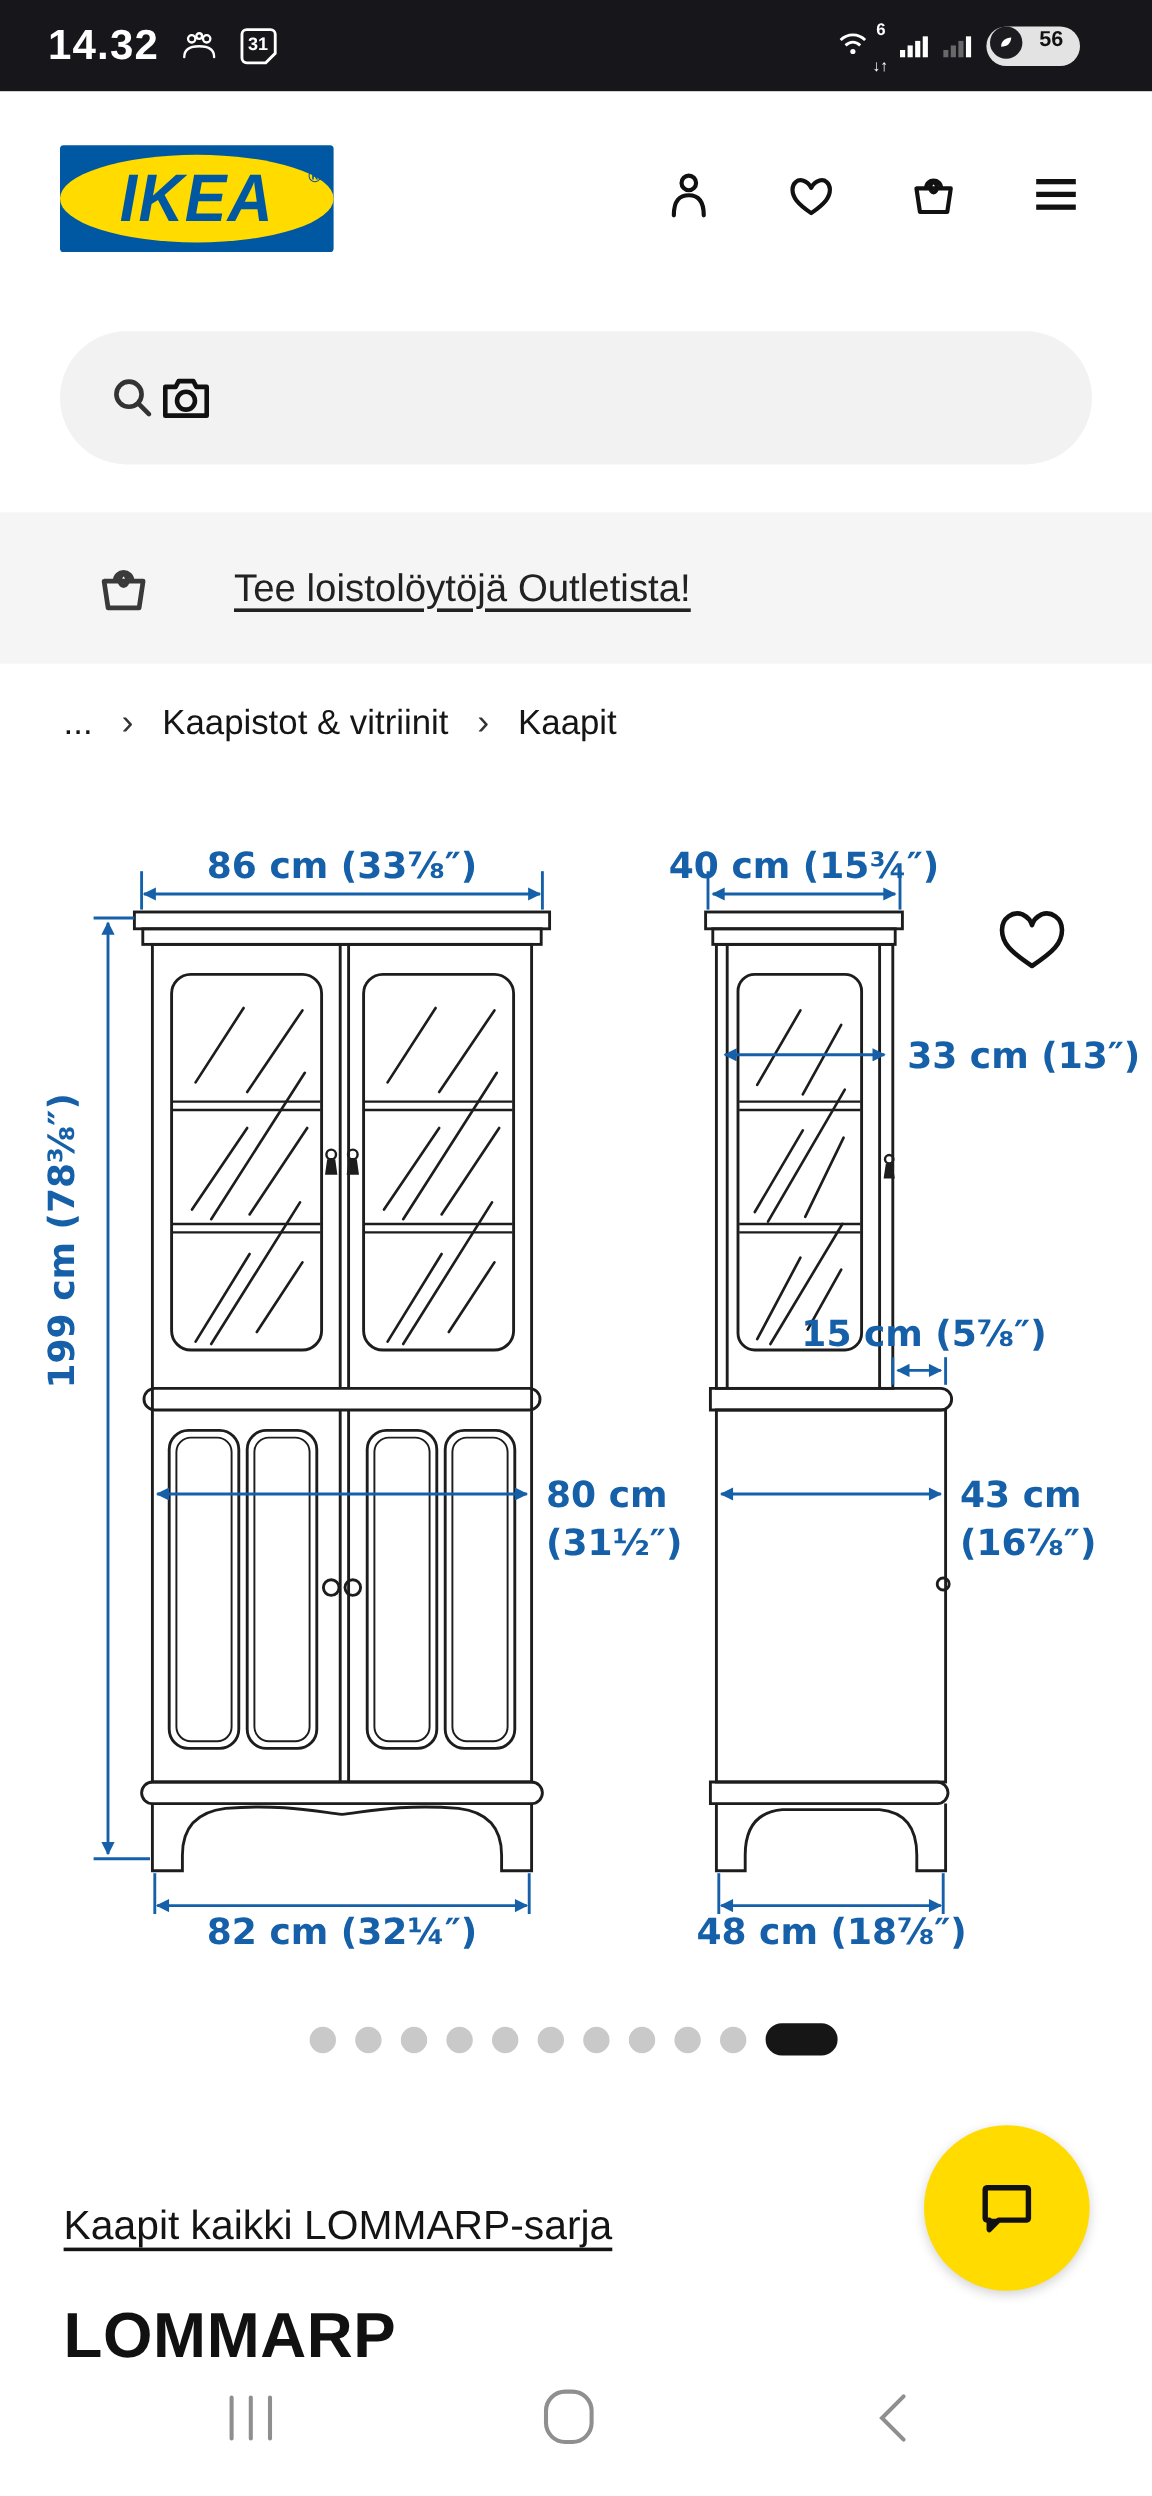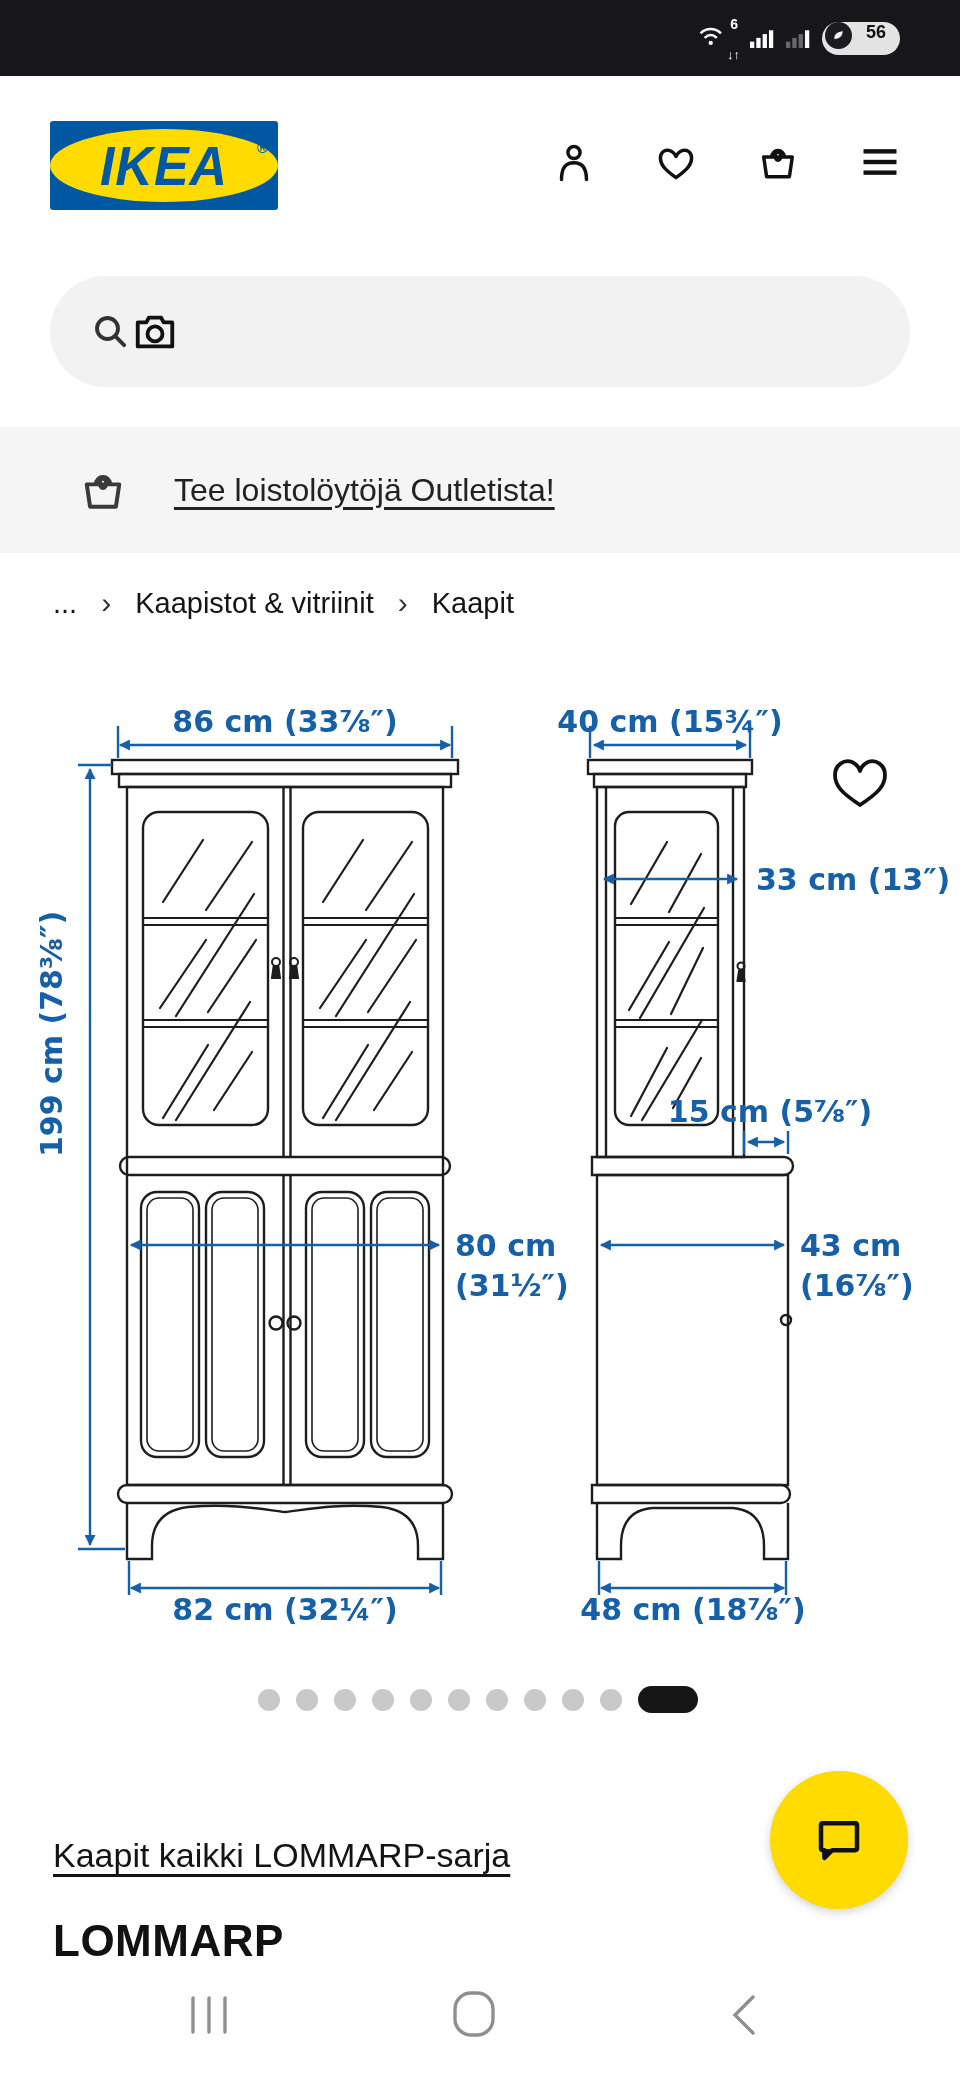--- a/index.html
+++ b/index.html
@@ -22,51 +22,66 @@
   .logo-reg { position:absolute; right:10px; top:10px; color:#0058A3; font-size:15px; font-weight:bold; }
   .header-icons { position:absolute; top:140px; right:58px; display:flex; gap:58px; align-items:center; }
   .hicon { width:44px; height:44px; display:flex; align-items:center; justify-content:center; cursor:pointer; }
 
   
   .searchbar { position:absolute; left:50px; top:276px; width:860px; height:111px; background:#f2f2f2; border-radius:56px; display:flex; align-items:center; padding:0 40px; }
   .searchbar input { flex:1; border:none; outline:none; background:transparent; font-size:36px; color:#222; margin-left:26px; font-family:"Liberation Sans",sans-serif; }
   .searchbar input::placeholder { color:#555; opacity:1; }
 
   
-  .banner { position:absolute; left:0; top:427px; width:960px; height:126px; background:#f5f5f5; display:flex; align-items:center; padding-left:78px; gap:46px; }
+  .banner { position:absolute; left:0; top:427px; width:960px; height:126px; background:#f5f5f5; display:flex; align-items:center; padding-left:78px; gap:67px; }
   .banner-link { font-size:32px; color:#222; text-decoration:underline; text-underline-offset:6px; }
 
   
   .breadcrumb { position:absolute; left:53px; top:586px; font-size:29px; color:#151515; display:flex; gap:24px; align-items:center; }
   .crumb { cursor:pointer; }
   .crumb-sep { color:#333; font-size:30px; }
 
   
   .diagram { position:absolute; left:0; top:690px; width:788px; height:955px; }
 
   
   .carousel { position:absolute; left:258px; top:1686px; display:flex; align-items:center; gap:16px; }
   .dot { width:22px; height:22px; border-radius:50%; background:#c9c9c9; }
   .dot-active { width:60px; height:27px; border-radius:14px; background:#161616; }
 
   
   .series-link { position:absolute; left:53px; top:1836px; font-size:34px; color:#141414; text-decoration:underline; text-underline-offset:7px; cursor:pointer; }
-  .product-title { position:absolute; left:53px; top:1916px; font-size:44px; font-weight:bold; color:#111; letter-spacing:0.5px; }
+  .product-title { position:absolute; left:53px; top:1916px; font-size:53px; font-weight:bold; color:#111; letter-spacing:0.5px; }
 
   
   .fab { position:absolute; left:770px; top:1771px; width:138px; height:138px; border-radius:50%; background:#FFDB00; display:flex; align-items:center; justify-content:center; box-shadow:0 3px 10px rgba(0,0,0,0.18); cursor:pointer; }
 
   
   .navbar { position:absolute; left:0; top:1975px; width:960px; height:80px; background:#fff; }
   .nav-ic { position:absolute; cursor:pointer; }
 </style>
 </head>
 <body>
 
 <div class="statusbar">
+  <div class="sb-left">
+    <span class="sb-time">14.32</span>
+    <svg width="34" height="26" viewBox="0 0 30 22" fill="none" stroke="#fff" stroke-width="1.7">
+      <circle cx="9.5" cy="6" r="2.7"></circle>
+        <circle cx="20.5" cy="6" r="2.7"></circle>
+        <circle cx="15" cy="4" r="2.1"></circle>
+      <path d="M4,19.5 C4,13.5 8.5,11.5 15,11.5 C21.5,11.5 26,13.5 26,19.5" stroke-linecap="round"></path>
+    </svg>
+    <span style="position:relative; width:33px; height:33px; display:inline-block;">
+      <svg width="33" height="33" viewBox="0 0 25 25" fill="none" stroke="#fff" stroke-width="1.8">
+        <path d="M2,5 a3,3 0 0 1 3,-3 h15 a3,3 0 0 1 3,3 v12 l-6,6 h-12 a3,3 0 0 1 -3,-3 Z"></path>
+      </svg>
+      <span style="position:absolute; left:0; top:7px; width:33px; text-align:center; font-size:15px; font-weight:bold; color:#fff;">31</span>
+    </span>
+  </div>
   <div class="sb-right">
     <span style="position:relative; width:42px; height:36px; display:inline-block;">
       <svg width="34" height="30" viewBox="0 0 30 26" fill="none" stroke="#fff" stroke-width="2.1">
         <path d="M4,11.5 C9,6.5 17,6.5 22,11.5"></path>
         <path d="M7.6,15.5 C11,12.3 15,12.3 18.4,15.5"></path>
         <circle cx="13" cy="20" r="1.9" fill="#fff" stroke="none"></circle>
       </svg>
       <span style="position:absolute; right:0; top:-4px; font-size:14px; font-weight:bold; color:#fff;">6</span>
       <span style="position:absolute; right:-2px; bottom:-6px; font-size:13px; color:#fff;">↓↑</span>
     </span>

